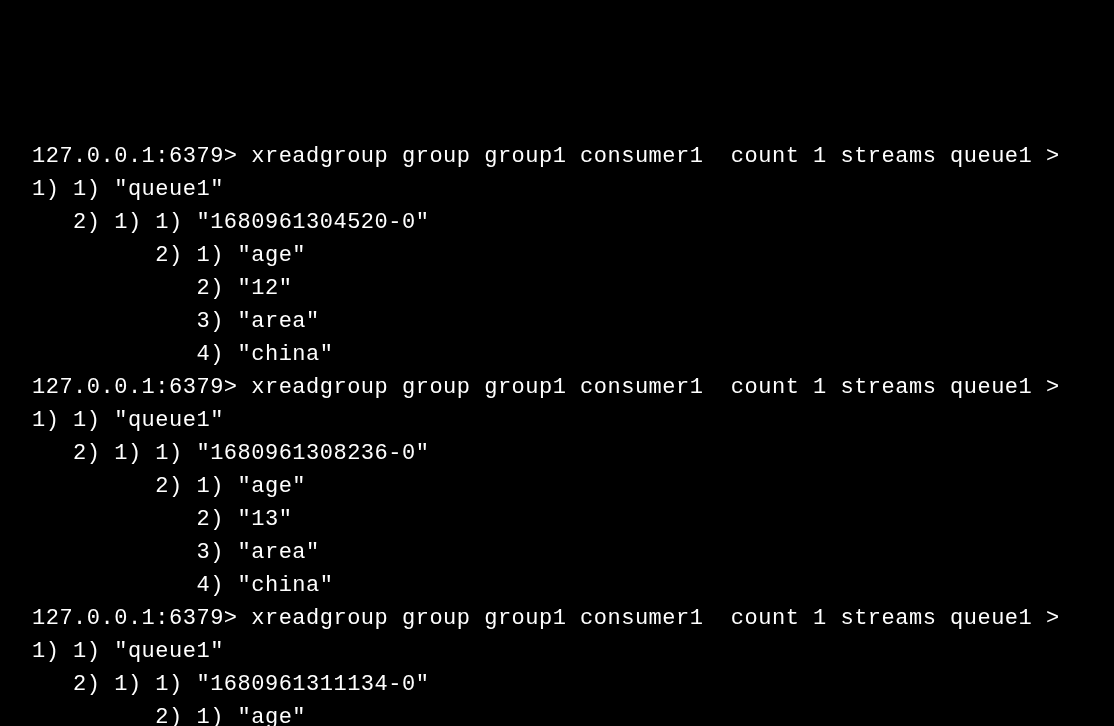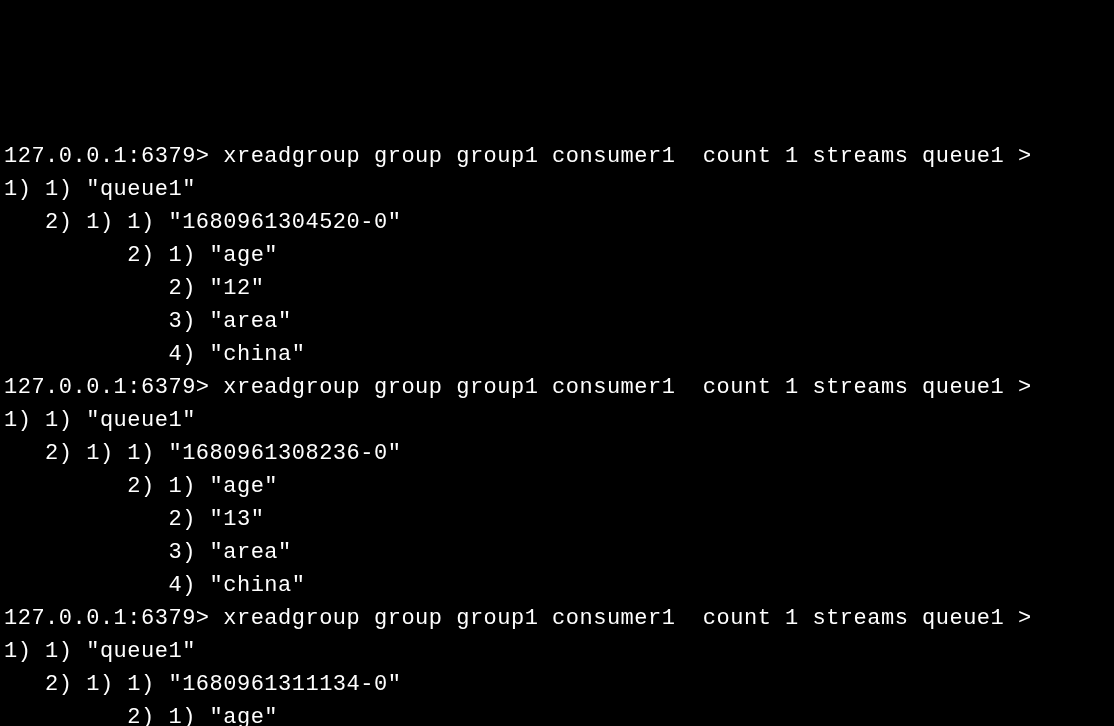--- a/index.html
+++ b/index.html
@@ -15,20 +15,21 @@
       line-height: 1.5;
       padding: 8px 4px;
       white-space: pre;
       letter-spacing: 0.5px;
     }
     .terminal-output {
       font-family: inherit;
     }
     .line {
       display: block;
+      margin-left: 28px;
     }
   </style>
 </head>
 <body>
 
 
 
 <div class="terminal-output"><span class="line"><span>127.0.0.1:6379&gt;</span> <span>xreadgroup group group1 consumer1  count 1 streams queue1 &gt;</span></span><span class="line">1) 1) "queue1"</span><span class="line">   2) 1) 1) "1680961304520-0"</span><span class="line">         2) 1) "age"</span><span class="line">            2) "12"</span><span class="line">            3) "area"</span><span class="line">            4) "china"</span><span class="line"><span>127.0.0.1:6379&gt;</span> <span>xreadgroup group group1 consumer1  count 1 streams queue1 &gt;</span></span><span class="line">1) 1) "queue1"</span><span class="line">   2) 1) 1) "1680961308236-0"</span><span class="line">         2) 1) "age"</span><span class="line">            2) "13"</span><span class="line">            3) "area"</span><span class="line">            4) "china"</span><span class="line"><span>127.0.0.1:6379&gt;</span> <span>xreadgroup group group1 consumer1  count 1 streams queue1 &gt;</span></span><span class="line">1) 1) "queue1"</span><span class="line">   2) 1) 1) "1680961311134-0"</span><span class="line">         2) 1) "age"</span></div>
 
 

